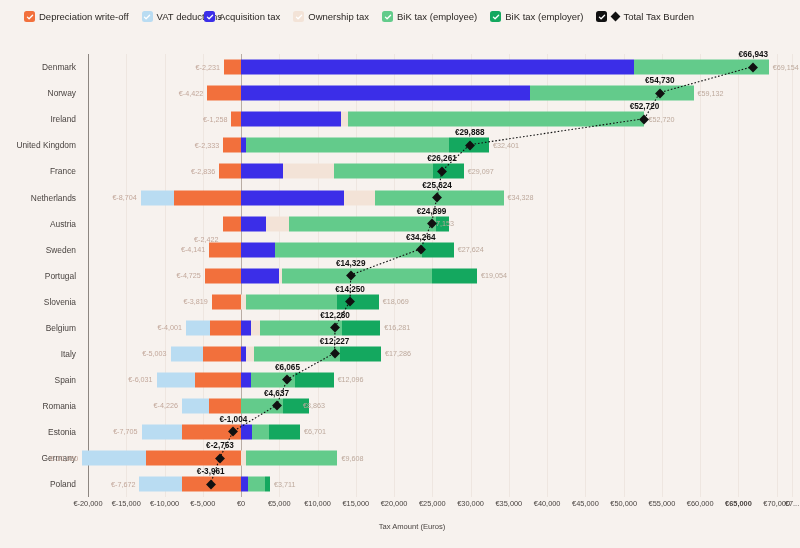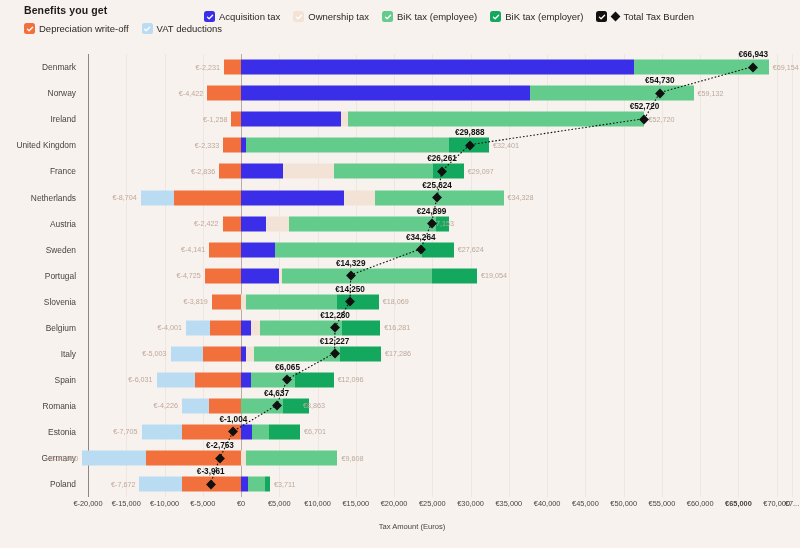--- a/index.html
+++ b/index.html
@@ -48,21 +48,20 @@
   .xtick{position:absolute;font-size:7.4px;color:#4a4441;white-space:nowrap;
          transform:translateX(-50%);top:0;}
   .xtitle{position:absolute;top:472px;width:800px;text-align:center;
           font-size:7.6px;color:#4a4441;padding-left:12px;}
 </style>
 </head>
 <body>
 
 <div class="legend">
   <div class="legend-group" style="left:6px;">
-    <div class="legend-title">Benefits you get</div>
     <div class="legend-items">
       <div class="legend-item">
         <span class="swatch" style="background:#f2703c;">
           <svg width="8" height="8" viewBox="0 0 8 8">
               <path d="M1.4 4.1 L3.1 5.8 L6.6 2.2" stroke="#fff" stroke-width="1.3" fill="none" stroke-linecap="round" stroke-linejoin="round"></path>
             </svg>
         </span>
         <span class="legend-label">Depreciation write-off</span>
       </div>
       <div class="legend-item">
@@ -227,21 +226,21 @@
         </div>
       </div>
       <div class="row" style="top: 160.3px;">
         <div class="ylabel">Austria</div>
         <div class="bars">
           <div class="seg" style="left: 222.51px; width: 18.5336px; background: rgb(242, 112, 60);"></div>
           <div class="seg" style="left: 241.043px; width: 25.2522px; background: rgb(59, 46, 232);"></div>
           <div class="seg" style="left: 266.296px; width: 22.9565px; background: rgb(243, 227, 215);"></div>
           <div class="seg" style="left: 289.252px; width: 146.922px; background: rgb(99, 203, 139);"></div>
           <div class="seg" style="left: 436.174px; width: 13.0087px; background: rgb(20, 168, 95);"></div>
-          <div class="negval" style="left: 174.51px; width: 44px;">€-2,422</div>
+          <div class="negval" style="left: 174.51px; width: 44px; margin-top: 16px;">€-2,422</div>
           <div class="posval" style="left: 428px;">€27,153</div>
           <div class="marker" style="left: 431.575px;"></div>
           <div class="totlab" style="left: 431.575px; top: -10px;">€24,899</div>
         </div>
       </div>
       <div class="row" style="top: 186.35px;">
         <div class="ylabel">Sweden</div>
         <div class="bars">
           <div class="seg" style="left: 209.356px; width: 31.6877px; background: rgb(242, 112, 60);"></div>
           <div class="seg" style="left: 241.043px; width: 34.4348px; background: rgb(59, 46, 232);"></div>

